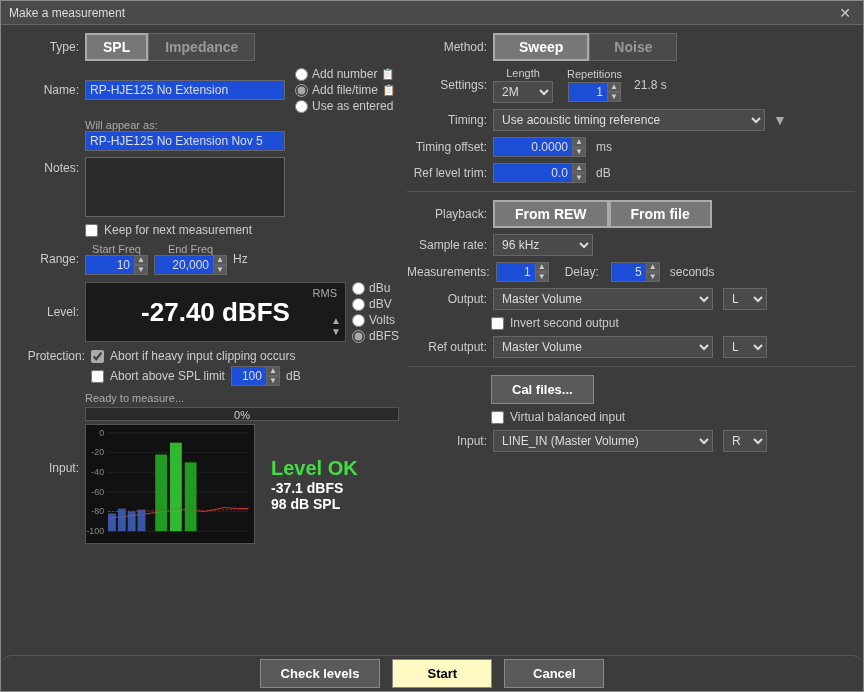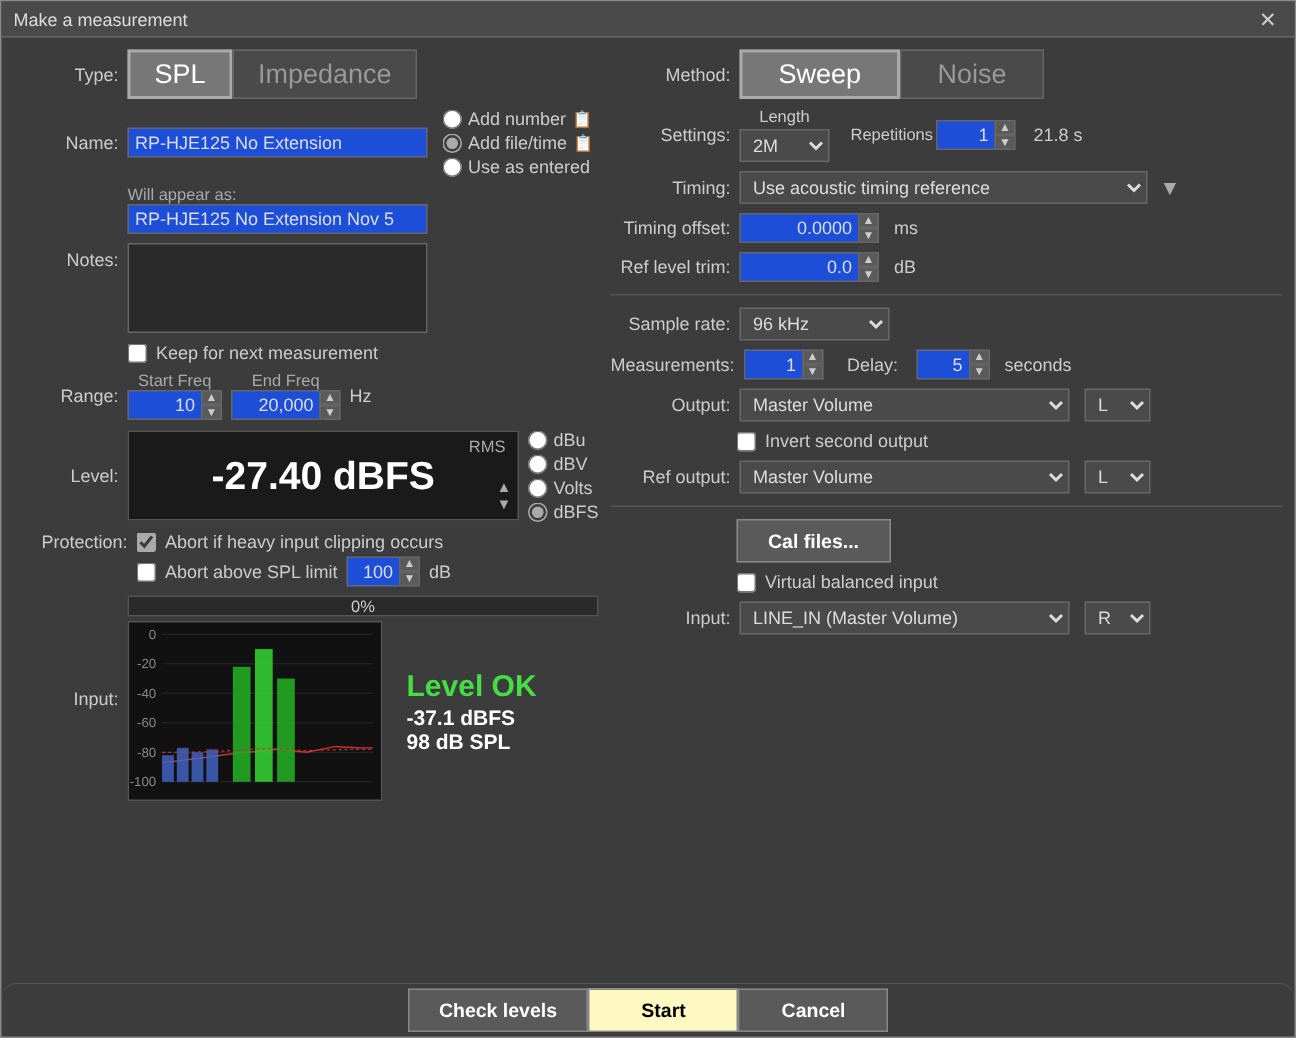--- a/index.html
+++ b/index.html
@@ -71,22 +71,22 @@
     .label-sm {
       color: #ccc;
       font-size: 12px;
     }
     
     .btn-group {
       display: flex;
     }
     .btn {
       padding: 4px 16px;
-      font-size: 18px;
-      font-weight: normal;
+      font-size: 14px;
+      font-weight: bold;
       cursor: pointer;
       border: 1px solid #888;
       background: #5a5a5a;
       color: #fff;
     }
     .btn.active {
       background: #777;
       border: 2px solid #aaa;
     }
     .btn.inactive {
@@ -262,20 +262,21 @@
     
     .divider {
       border: none;
       border-top: 1px solid #555;
       margin: 2px 0;
     }
     
     .bottom-bar {
       display: flex;
       justify-content: center;
+      gap: 12px;
       padding: 3px;
       border-top: 1px solid #555;
       border-radius: 11px;
     }
     .col-header {
       color: #ccc;
       font-size: 11px;
       text-align: center;
     }
     .freq-label {
@@ -443,20 +444,21 @@
               <button class="spinner-btn">▼</button>
             </div>
           </div>
           <span class="label-sm">dB</span>
         </div>
       </div>
 
       <div class="row">
         <span class="label">Input:</span>
         <div style="display:flex;flex-direction:column;gap:3px;flex:1">
+          <span style="color:#aaa;font-size:11px">Ready to measure...</span>
           <div class="progress-bar-container">
             <div class="progress-bar" style="width:0%"></div>
             <span class="progress-text">0%</span>
           </div>
           <div style="display:flex;gap:8px;align-items:center">
             <div class="vu-container">
               <svg class="chart-svg" viewBox="0 0 170 120">
 
                 <rect width="170" height="120" fill="#111"></rect>
 
@@ -513,21 +515,21 @@
         <div style="display:flex;flex-direction:column;align-items:center;gap:2px">
           <span class="col-header">Length</span>
           <div class="spinner-group">
             <select style="width:60px">
               <option>2M</option>
               <option>1M</option>
               <option>4M</option>
             </select>
           </div>
         </div>
-        <div style="display:flex;flex-direction:row;align-items:center;gap:2px;margin-left:8px">
+        <div style="display:flex;flex-direction:column;align-items:center;gap:2px;margin-left:8px">
           <span class="col-header">Repetitions</span>
           <div class="spinner-group">
             <input type="text" class="spinner-input" style="width: 40px;" value="1">
             <div class="spinner-btns">
               <button class="spinner-btn">▲</button>
               <button class="spinner-btn">▼</button>
             </div>
           </div>
         </div>
         <span class="label-sm" style="margin-left:6px">21.8 s</span>
@@ -561,20 +563,27 @@
           <div class="spinner-btns">
             <button class="spinner-btn">▲</button>
             <button class="spinner-btn">▼</button>
           </div>
         </div>
         <span class="label-sm" style="margin-left:4px">dB</span>
       </div>
 
       <hr class="divider">
 
+      <div class="row">
+        <span class="label" style="min-width:80px">Playback:</span>
+        <div class="btn-group">
+          <button class="btn active" style="padding:4px 20px">From REW</button>
+          <button class="btn active" style="padding:4px 20px">From file</button>
+        </div>
+      </div>
 
       <div class="row">
         <span class="label" style="min-width:80px">Sample rate:</span>
         <select style="width:100px">
           <option>96 kHz</option>
           <option>44.1 kHz</option>
           <option>48 kHz</option>
         </select>
       </div>
 

